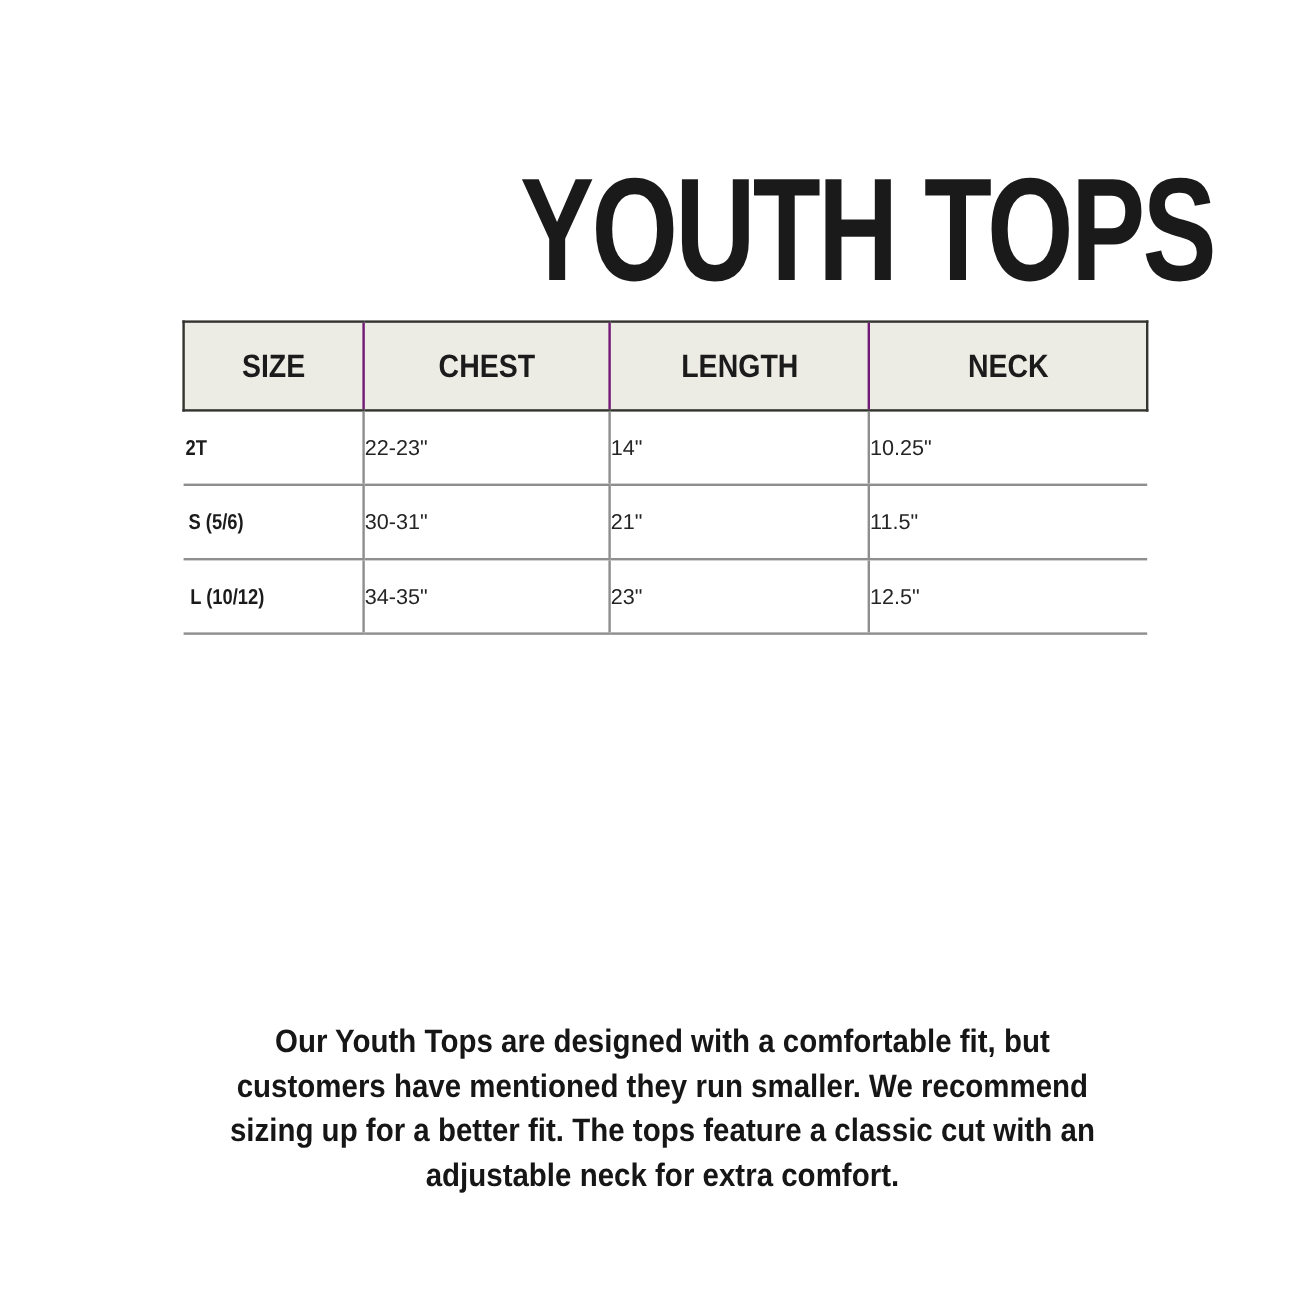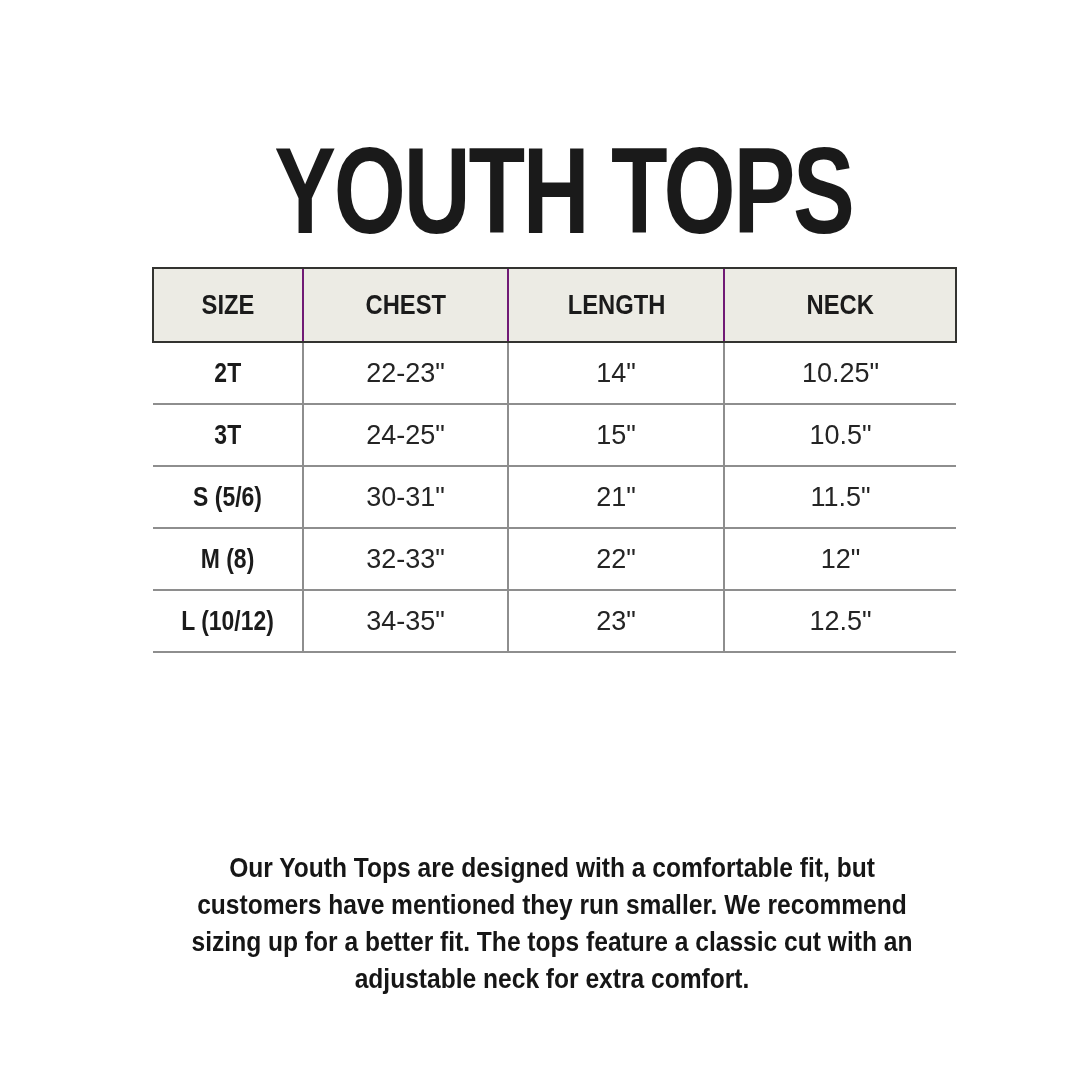--- a/index.html
+++ b/index.html
@@ -17,21 +17,21 @@
     position: relative;
     overflow: hidden;
   }
 
   
   .title-wrap {
     position: absolute;
     top: 130px;
     left: 0;
     width: 1080px;
-    text-align: center;
+    text-align: right;
   }
   .title-text {
     display: inline-block;
     font-size: 122px;
     font-weight: 700;
     line-height: 1.0;
     letter-spacing: -3px;
     color: #1a1a1a;
     transform: translateX(23px) scaleX(0.76);
     transform-origin: center;
@@ -63,23 +63,23 @@
   thead th + th        { border-left: 2px solid #701a75; }
   .cond {
     display: inline-block;
     transform: scaleX(0.88);
     transform-origin: center;
     white-space: nowrap;
   }
   tbody td {
     height: 62px;
     border-bottom: 2px solid var(--grid-line);
-    font-size: 27px;
+    font-size: 18px;
     font-weight: 400;
-    text-align: center;
+    text-align: left;
     vertical-align: middle;
     color: #242424;
   }
   tbody td + td { border-left: 2px solid var(--grid-line); }
   tbody td.cell-size { font-weight: 700; color: #1b1b1b; }
   tbody td.cell-size .cond { transform: scaleX(0.85); }
 
   
   .description {
     position: absolute;
@@ -119,36 +119,24 @@
     </tr>
   </thead>
   <tbody>
     <tr>
       <td class="cell-size"><span class="cond">2T</span></td>
       <td>22-23"</td>
       <td>14"</td>
       <td>10.25"</td>
     </tr>
     <tr>
-      <td class="cell-size"><span class="cond">3T</span></td>
-      <td>24-25"</td>
-      <td>15"</td>
-      <td>10.5"</td>
-    </tr>
-    <tr>
       <td class="cell-size"><span class="cond">S (5/6)</span></td>
       <td>30-31"</td>
       <td>21"</td>
       <td>11.5"</td>
-    </tr>
-    <tr>
-      <td class="cell-size"><span class="cond">M (8)</span></td>
-      <td>32-33"</td>
-      <td>22"</td>
-      <td>12"</td>
     </tr>
     <tr>
       <td class="cell-size"><span class="cond">L (10/12)</span></td>
       <td>34-35"</td>
       <td>23"</td>
       <td>12.5"</td>
     </tr>
   </tbody>
 </table>
 

